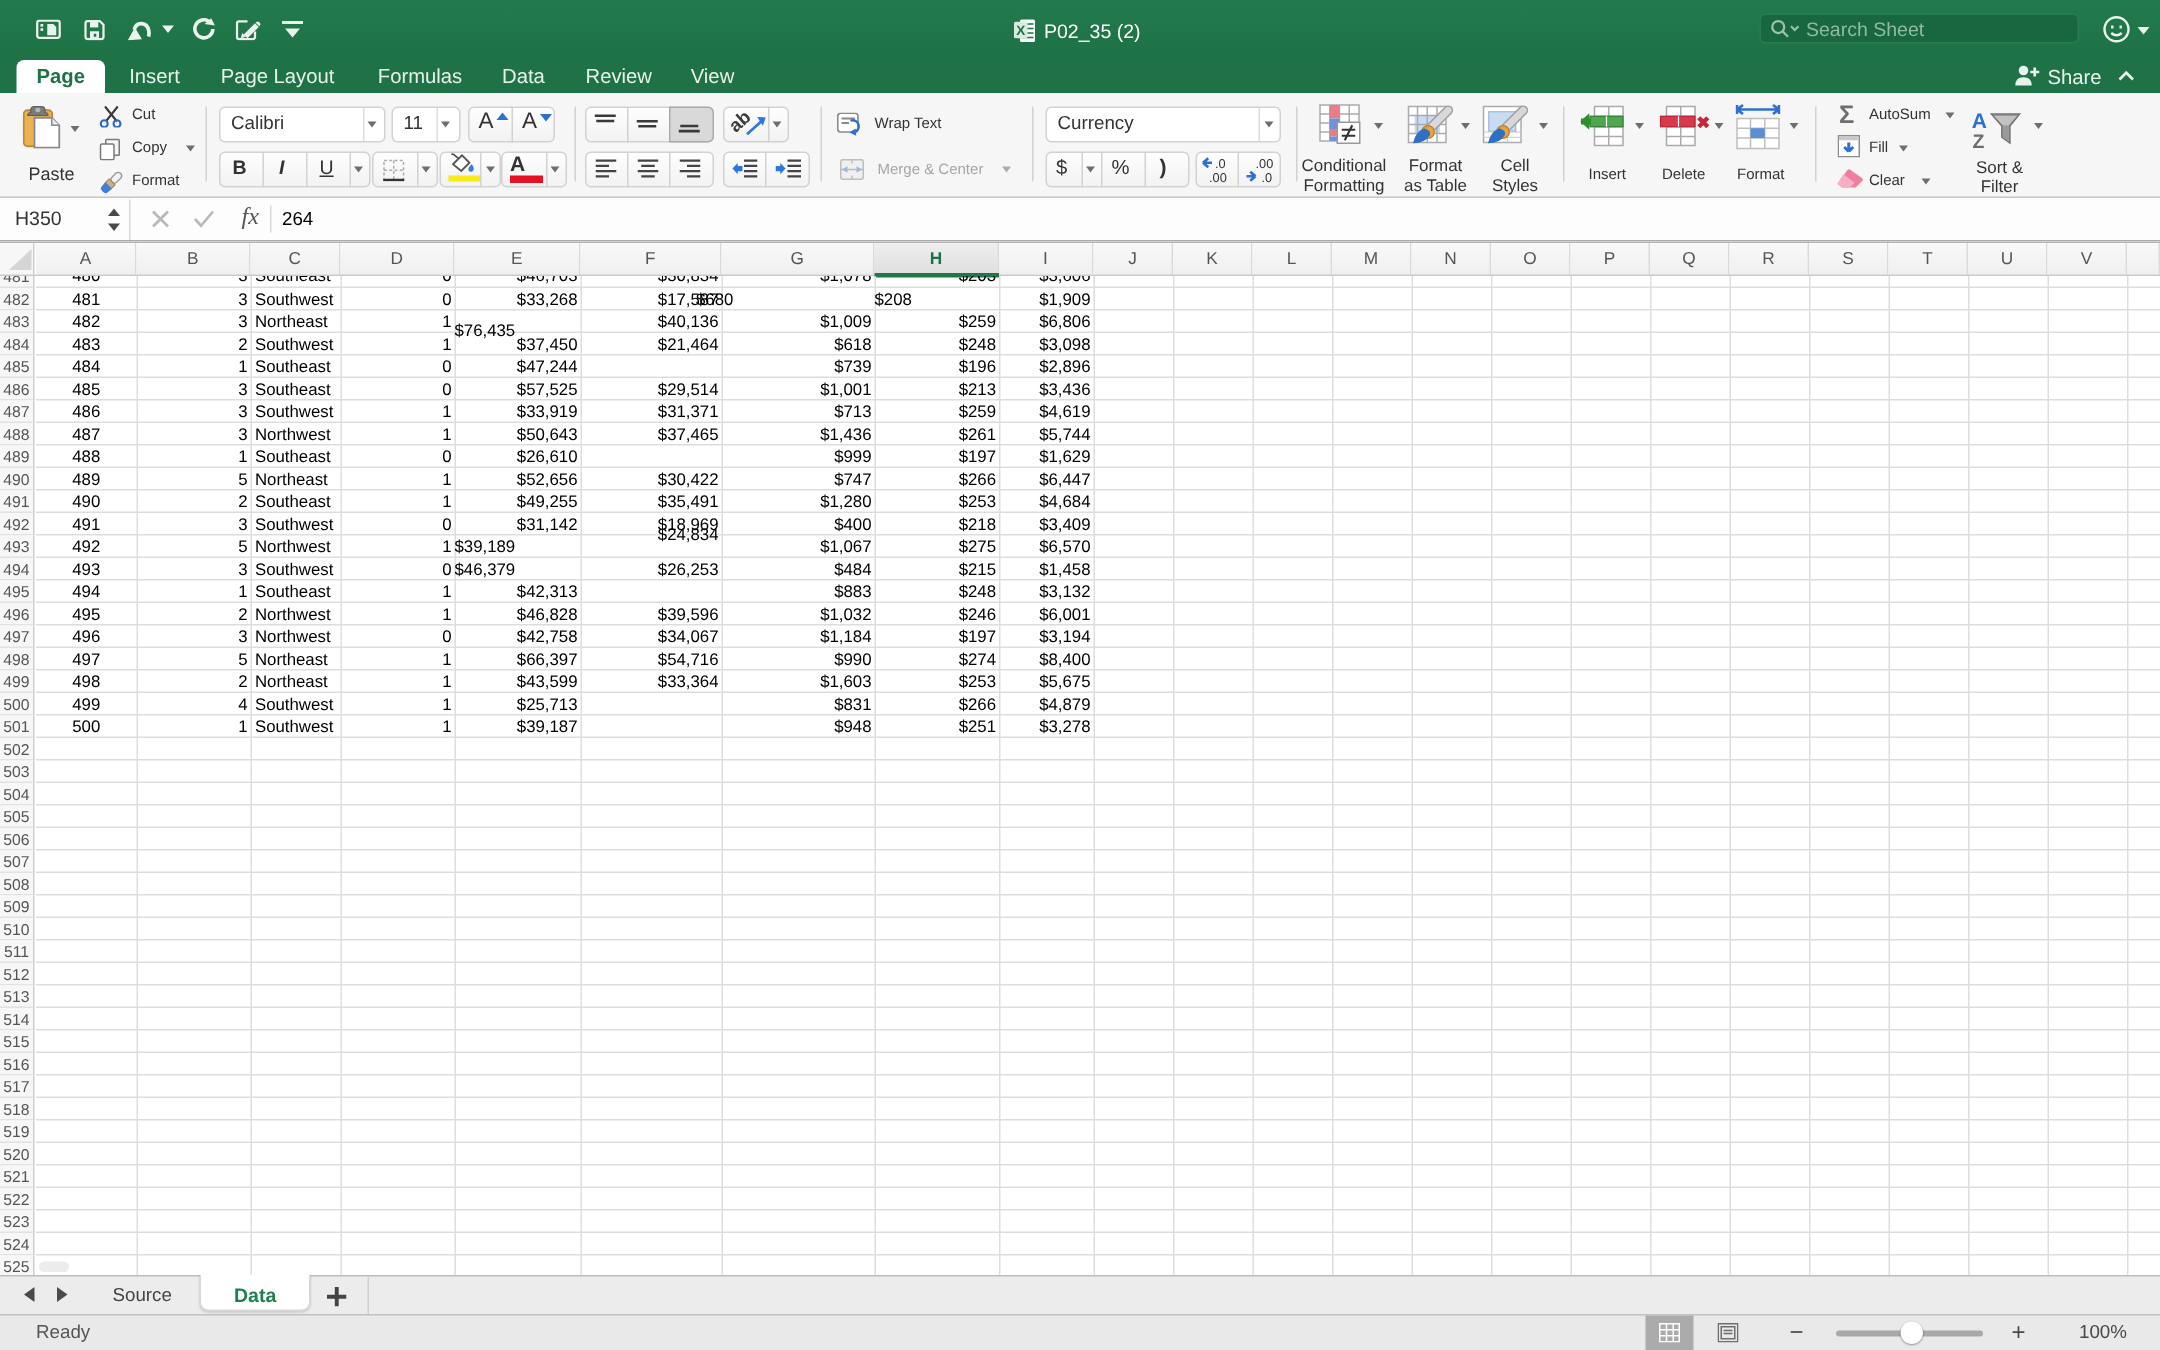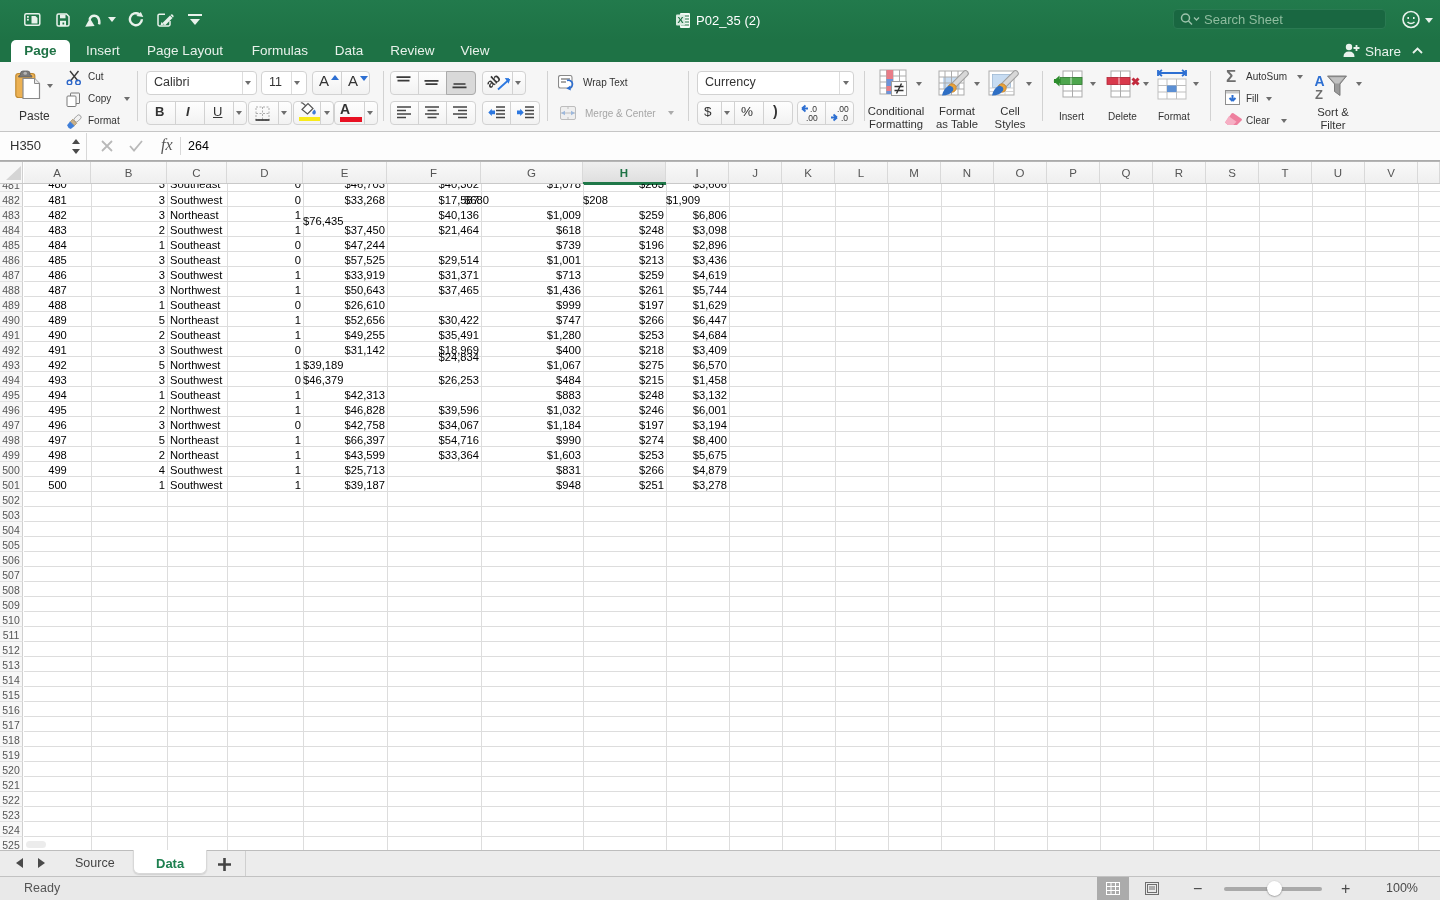--- a/index.html
+++ b/index.html
@@ -441,21 +441,21 @@
 <div class="cell" style="left:167px;top:23px;width:60px;height:8px;overflow:hidden;text-align:left;padding-left:3px;">
       <div style="position:relative;top:-8px">Southeast</div>
     </div>
 <div class="cell" style="left:227px;top:23px;width:76px;height:8px;overflow:hidden;text-align:right;padding-right:2px;">
       <div style="position:relative;top:-8px">0</div>
     </div>
 <div class="cell" style="left:303px;top:23px;width:84px;height:8px;overflow:hidden;text-align:right;padding-right:2px;">
       <div style="position:relative;top:-8px">$46,703</div>
     </div>
 <div class="cell" style="left:387px;top:23px;width:94px;height:8px;overflow:hidden;text-align:right;padding-right:2px;">
-      <div style="position:relative;top:-8px">$40,302</div>
+      <div style="position:relative;top:-8px">$30,834</div>
     </div>
 <div class="cell" style="left:481px;top:23px;width:102px;height:8px;overflow:hidden;text-align:right;padding-right:2px;">
       <div style="position:relative;top:-8px">$1,078</div>
     </div>
 <div class="cell" style="left:583px;top:23px;width:83px;height:8px;overflow:hidden;text-align:right;padding-right:2px;">
       <div style="position:relative;top:-8px">$203</div>
     </div>
 <div class="cell" style="left:666px;top:23px;width:63px;height:8px;overflow:hidden;text-align:right;padding-right:2px;">
       <div style="position:relative;top:-8px">$3,606</div>
     </div>
@@ -478,21 +478,21 @@
     </div>
 <div class="cell" style="left:387px;top:31px;width:94px;height:15px;text-align:right;padding-right:2px;">
       <div style="position:relative;top:0px">$17,587</div>
     </div>
 <div class="cell" style="left:464px;top:31px;width:102px;height:15px;padding-right:2px;">
       <div style="position:relative;top:0px">$680</div>
     </div>
 <div class="cell" style="left:583px;top:31px;width:83px;height:15px;text-align:left;padding-right:2px;">
       <div style="position:relative;top:0px">$208</div>
     </div>
-<div class="cell" style="left:666px;top:31px;width:63px;height:15px;text-align:left;padding-right:2px;">
+<div class="cell" style="left:666px;top:31px;width:63px;height:15px;text-align:right;padding-right:2px;">
       <div style="position:relative;top:0px">$1,909</div>
     </div>
 <div class="rhead" style="top:46px;height:15px;line-height:17px">483</div>
 <div class="hline" style="left:24px;top:60px;width:1416px"></div>
 <div class="cell" style="left:24px;top:46px;width:67px;height:15px;text-align:center;">
       <div style="position:relative;top:0px">482</div>
     </div>
 <div class="cell" style="left:91px;top:46px;width:76px;height:15px;text-align:right;padding-right:2px;">
       <div style="position:relative;top:0px">3</div>
     </div>

